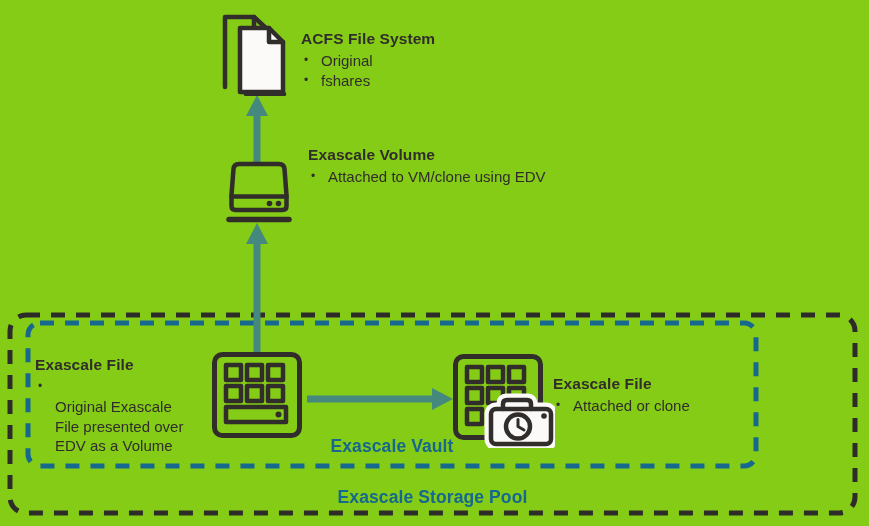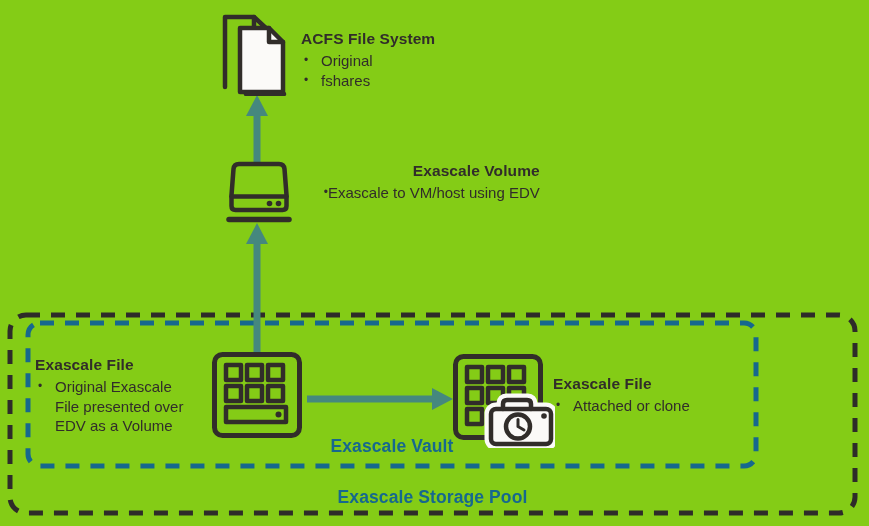--- a/index.html
+++ b/index.html
@@ -13,23 +13,23 @@
   .icon { position:absolute; }
 
   .node { position:absolute; }
   .node-title { font-size:15.5px; font-weight:700; color:#312d2a; margin:0 0 3px 0; letter-spacing:.1px; }
   .node-bullets { list-style:none; margin:0; padding:0; font-size:15px; line-height:19.5px; color:#312d2a; }
   .node-bullets li { display:flex; align-items:flex-start; }
   .node-bullets .dot { width:17px; flex:0 0 17px; padding-left:3px; font-size:12px; line-height:19.5px; }
   .node-bullets .bt { display:block; }
 
   #node-acfs          { left:301px; top:30px;  }
-  #node-volume        { left:308px; top:162px;text-align:right; }
+  #node-volume        { left:308px; top:146px; }
   #node-file-original { left:35px;  top:356px; }
-  #node-file-original .bt { width:142px; }
+  #node-file-original .bt { width:142px;margin-top:20px; }
   #node-file-snapshot { left:553px; top:375px; }
 
   .container-label {
     position:absolute; text-align:center; font-weight:700;
     font-size:17.5px; color:#16688e; letter-spacing:.1px;
   }
   #vault-label { left:28px; top:436px; width:728px; }
   #pool-label  { left:10px; top:487px; width:845px; }
 
   #icon-documents { left:220px; top:12px;  }
@@ -140,21 +140,21 @@
         <span class="bt">fshares</span>
       </li>
     </ul>
   </div>
 
   <div class="node" id="node-volume">
     <div class="node-title">Exascale Volume</div>
     <ul class="node-bullets">
       <li>
         <span class="dot">•</span>
-        <span class="bt">Exascale to VM/host using EDV</span>
+        <span class="bt">Attached to VM/clone using EDV</span>
       </li>
     </ul>
   </div>
 
   <div class="node" id="node-file-original">
     <div class="node-title">Exascale File</div>
     <ul class="node-bullets">
       <li>
         <span class="dot">•</span>
         <span class="bt">Original Exascale File presented over EDV as a Volume</span>

